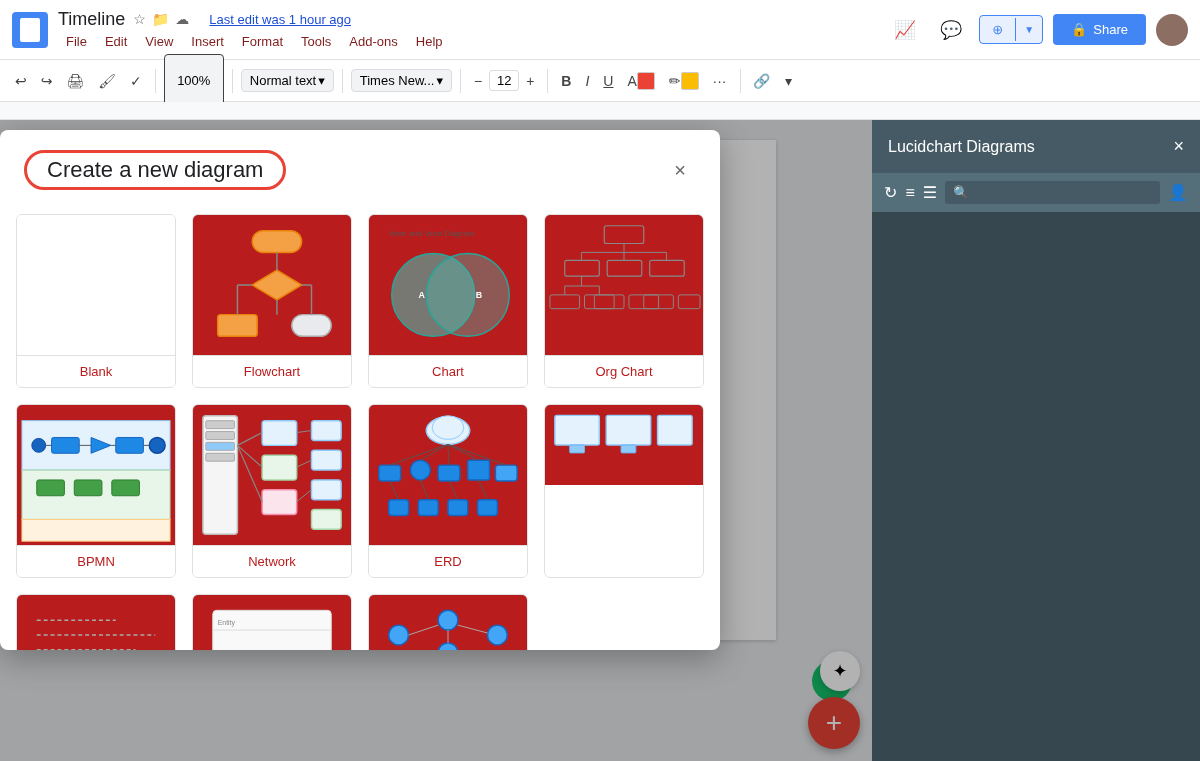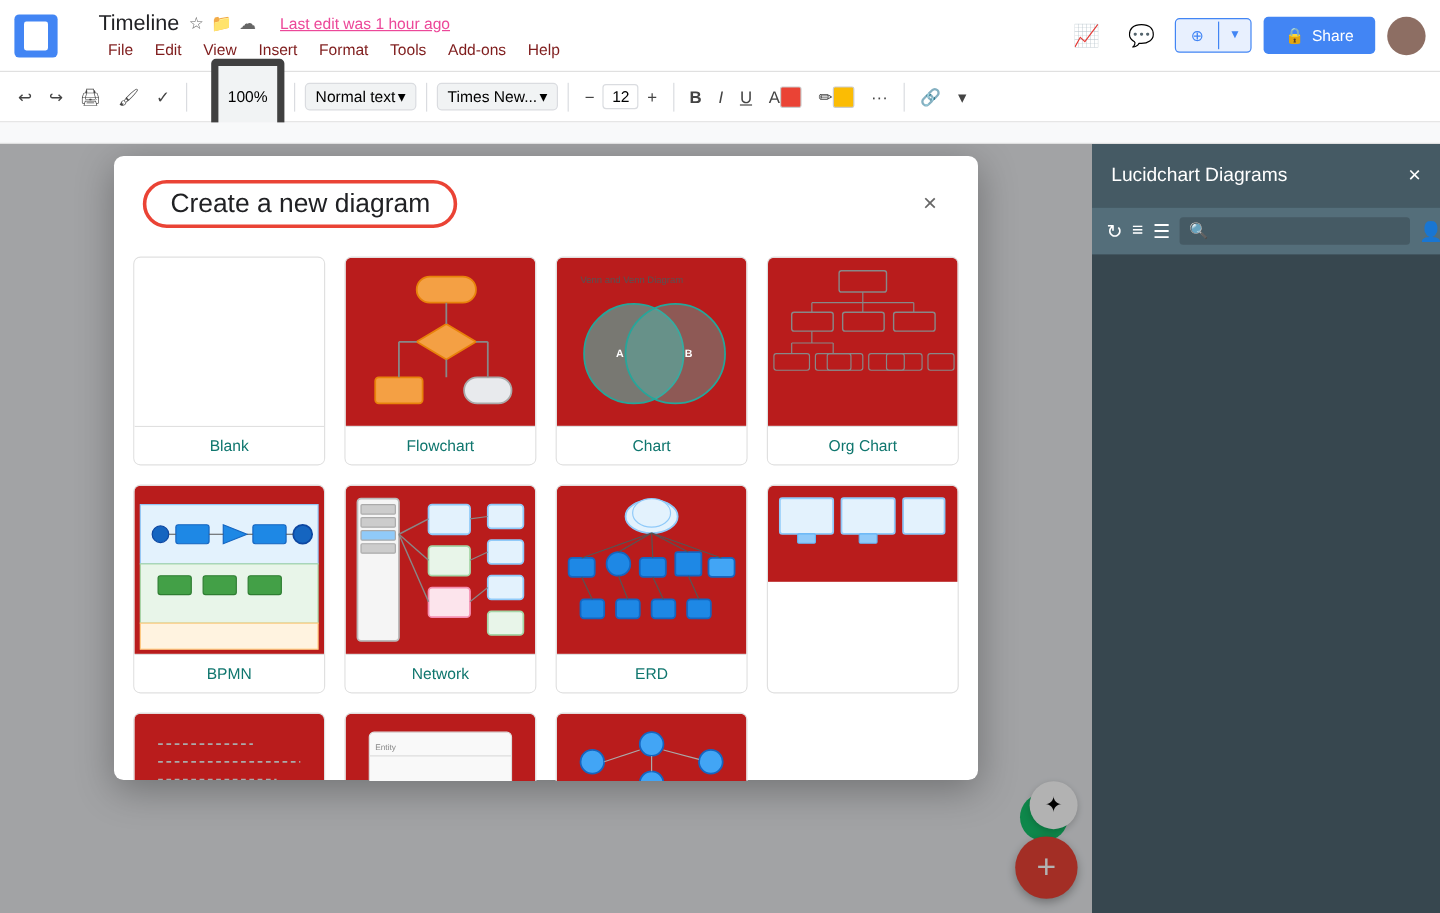--- a/index.html
+++ b/index.html
@@ -8,21 +8,20 @@
     
     .top-bar {
       background: #fff;
       height: 60px;
       display: flex;
       align-items: center;
       padding: 0 12px;
       border-bottom: 1px solid #e0e0e0;
       position: relative;
       z-index: 10;
-      gap: 24px;
     }
     .app-icon {
       width: 36px; height: 36px;
       background: #4285f4;
       border-radius: 4px;
       display: flex; align-items: center; justify-content: center;
       margin-right: 10px;
       flex-shrink: 0;
     }
     .app-icon-inner {
@@ -31,21 +30,21 @@
       border-radius: 2px;
       position: relative;
     }
     .doc-title-area { display: flex; flex-direction: column; flex: 1; }
     .doc-title-row { display: flex; align-items: center; gap: 8px; }
     .doc-title { font-size: 18px; color: #202124; font-weight: 400; }
     .title-icons { display: flex; gap: 6px; align-items: center; }
     .title-icon { color: #666; font-size: 14px; cursor: pointer; }
     .menu-bar { display: flex; gap: 2px; margin-top: 2px; }
     .menu-item { font-size: 13px; color: #7f1d1d; padding: 2px 8px; cursor: pointer; border-radius: 3px; }
-    .last-edit { font-size: 13px; color: #ec4899; margin-left: 12px; text-decoration: underline; cursor: pointer; }
+    .last-edit { font-size: 13px; color: #1d4ed8; margin-left: 12px; text-decoration: underline; cursor: pointer; }
     .top-right { display: flex; align-items: center; gap: 10px; margin-left: auto; }
     .icon-btn { width: 36px; height: 36px; border-radius: 50%; border: none; background: transparent; cursor: pointer; display: flex; align-items: center; justify-content: center; font-size: 18px; color: #444; }
     .insert-btn {
       display: flex; align-items: center; background: #e8f0fe; border: 1px solid #4285f4; border-radius: 4px; cursor: pointer; overflow: hidden;
     }
     .insert-btn-main { padding: 6px 12px; font-size: 13px; color: #4285f4; border: none; background: transparent; cursor: pointer; }
     .insert-btn-arrow { padding: 6px 8px; border-left: 1px solid #4285f4; color: #4285f4; font-size: 10px; background: transparent; border-top: none; border-right: none; border-bottom: none; cursor: pointer; }
     .share-btn { background: #4285f4; color: white; border: none; border-radius: 4px; padding: 8px 18px; font-size: 13px; cursor: pointer; display: flex; align-items: center; gap: 6px; }
     .avatar { width: 32px; height: 32px; border-radius: 50%; background: #8d6e63; overflow: hidden; }
 
@@ -56,21 +55,21 @@
       display: flex;
       align-items: center;
       padding: 0 10px;
       gap: 4px;
       border-bottom: 1px solid #e0e0e0;
       position: relative;
       z-index: 10;
     }
     .tb-btn { background: transparent; border: none; cursor: pointer; padding: 4px 5px; border-radius: 3px; font-size: 14px; color: #444; display: flex; align-items: center; }
     .tb-sep { width: 1px; height: 24px; background: #dadce0; margin: 0 4px; }
-    .tb-zoom { background: #f1f3f4; border: 6px solid #404040; border-radius: 4px; padding: 18px 8px; font-size: 13px; cursor: pointer; min-width: 60px; text-align: center; margin-left: 12px; }
+    .tb-zoom { background: #f1f3f4; border: 1px solid #404040; border-radius: 4px; padding: 18px 8px; font-size: 13px; cursor: pointer; min-width: 60px; text-align: center; }
     .tb-dropdown { background: #f1f3f4; border: 1px solid #dadce0; border-radius: 4px; padding: 3px 8px; font-size: 13px; cursor: pointer; display: flex; align-items: center; gap: 2px; }
     .tb-font-size { display: flex; align-items: center; gap: 2px; }
     .tb-size-input { width: 30px; text-align: center; border: 1px solid #dadce0; border-radius: 3px; font-size: 13px; padding: 2px; }
     .tb-bold { font-weight: bold; }
     .tb-italic { font-style: italic; }
     .tb-underline { text-decoration: underline; }
     .color-btn { width: 18px; height: 18px; background: #ea4335; border: 1px solid #ccc; border-radius: 2px; }
     .highlight-btn { width: 18px; height: 18px; background: #fbbc04; border: 1px solid #ccc; border-radius: 2px; }
 
     
@@ -102,21 +101,21 @@
       min-height: 500px;
       margin: 20px auto;
       box-shadow: 0 1px 4px rgba(0,0,0,0.2);
       padding: 40px;
       position: relative;
     }
     .cursor-line { font-size: 13px; color: #aaa; }
 
     
     .right-panel {
-      width: 290px;
+      width: 328px;
       background: #37474f;
       display: flex;
       flex-direction: column;
       position: relative;
     }
     .panel-header {
       background: #455a64;
       padding: 16px;
       display: flex;
       align-items: center;
@@ -131,21 +130,20 @@
     .panel-section-title { color: #b0bec5; font-size: 13px; margin-bottom: 10px; }
 
     
     .modal-overlay {
       position: absolute;
       top: 0; left: 0; right: 0; bottom: 0;
       background: rgba(0,0,0,0.3);
       z-index: 100;
       display: flex;
       align-items: flex-start;
-      justify-content: center;
       padding-top: 10px;
     }
 
     
     .dialog {
       background: white;
       border-radius: 8px;
       box-shadow: 0 8px 32px rgba(0,0,0,0.3);
       width: 720px;
       max-height: 520px;
@@ -209,21 +207,21 @@
       display: flex;
       align-items: center;
       justify-content: center;
       position: relative;
       overflow: hidden;
     }
     .diagram-label {
       text-align: center;
       padding: 8px 4px;
       font-size: 13px;
-      color: #0f766e;
+      color: #b91c1c;
       border-top: 1px solid #e0e0e0;
       background: white;
     }
 
     
     .thumb-blank { width: 100%; height: 100%; background: white; }
 
     
     .thumb-svg { width: 100%; height: 100%; }
 

